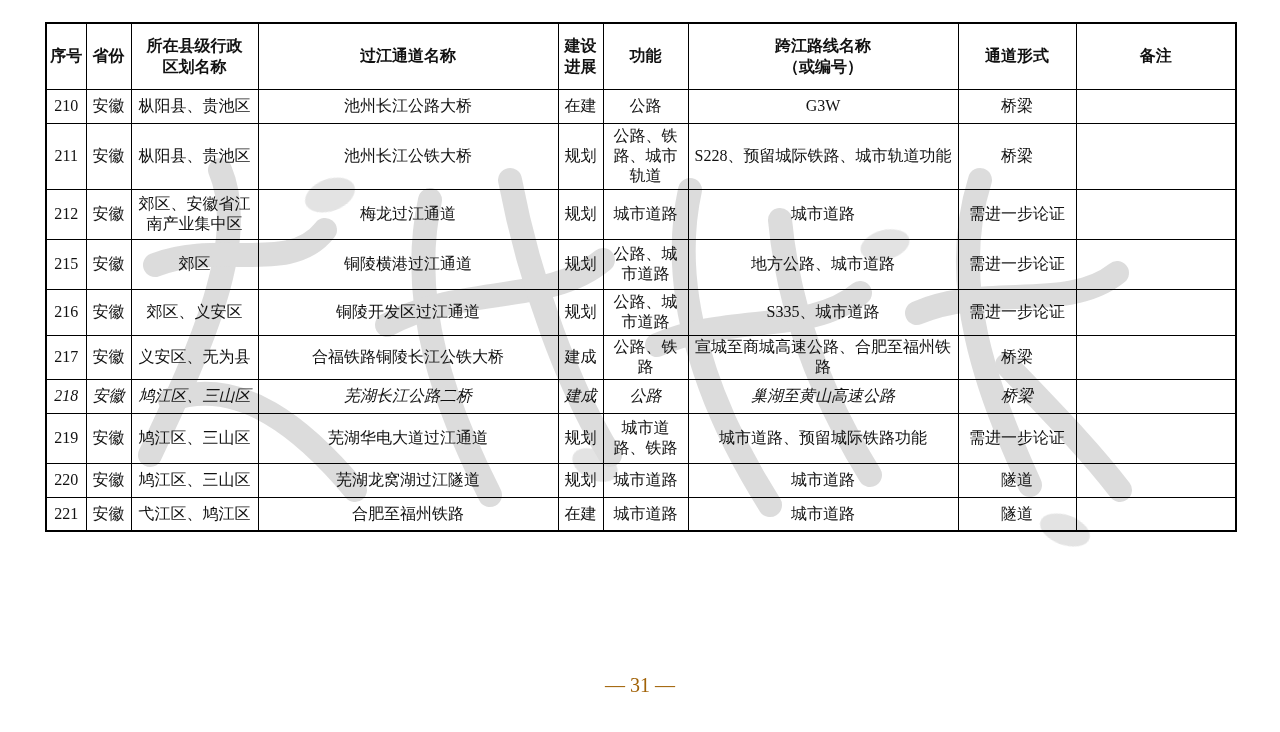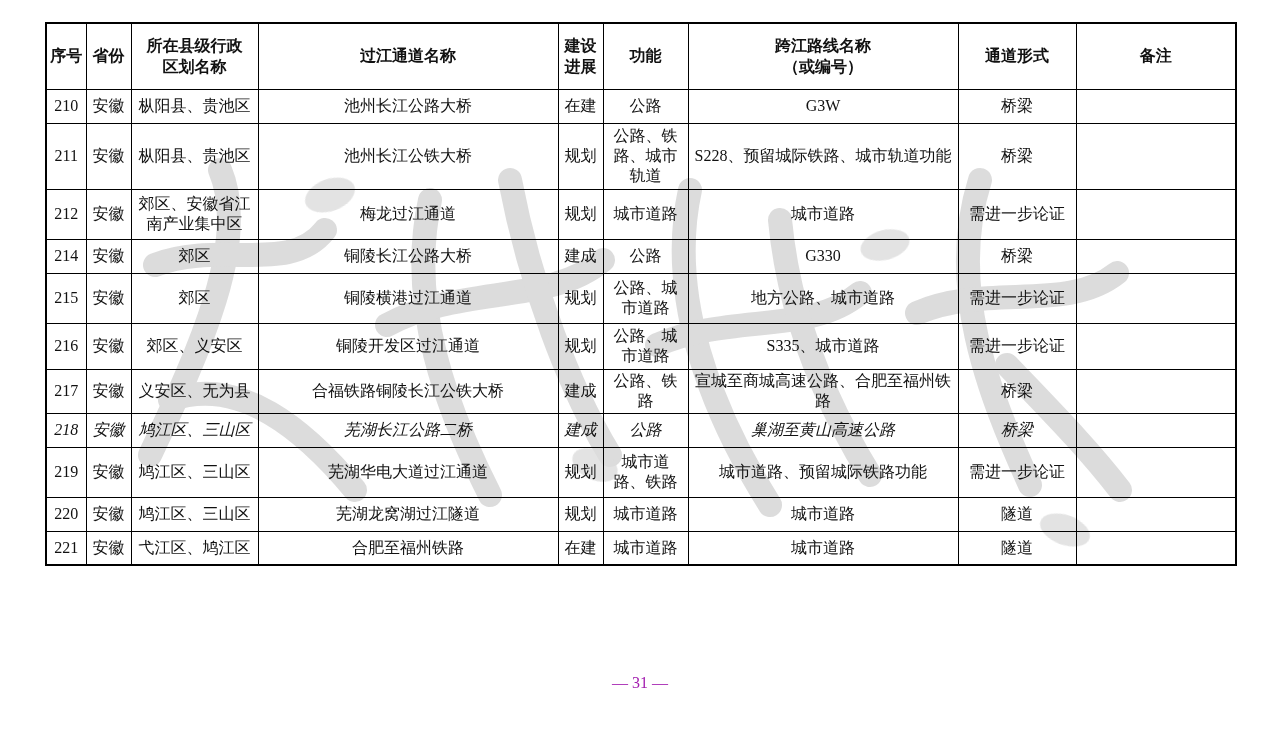--- a/index.html
+++ b/index.html
@@ -44,22 +44,22 @@
     font-size:16px;
     line-height:1.35;
     white-space:pre-line;
   }
   .doc-table thead tr { height:66px; }
   .page-footer {
     position:absolute;
     left:0; top:674px;
     width:100%;
     text-align:center;
-    font-size:16px;
-    color:#a21caf;
+    font-size:20px;
+    color:#a16207;
     z-index:1;
   }
 </style>
 </head>
 <body>
 
 <svg class="watermark" viewBox="0 0 1010 430" xmlns="http://www.w3.org/2000/svg">
   <g fill="none" stroke="#a9a9a9" stroke-width="24" stroke-linecap="round" opacity="0.9">
     <path d="M95,35 C125,105 75,215 25,320"></path>
     <path d="M30,130 C95,105 165,140 200,95"></path>
@@ -136,31 +136,20 @@
         <td>212</td>
         <td>安徽</td>
         <td>郊区、安徽省江南产业集中区</td>
         <td>梅龙过江通道</td>
         <td>规划</td>
         <td>城市道路</td>
         <td>城市道路</td>
         <td>需进一步论证</td>
         <td></td>
       </tr>
-      <tr style="height: 34px;">
-        <td>214</td>
-        <td>安徽</td>
-        <td>郊区</td>
-        <td>铜陵长江公路大桥</td>
-        <td>建成</td>
-        <td>公路</td>
-        <td>G330</td>
-        <td>桥梁</td>
-        <td></td>
-      </tr>
       <tr style="height: 50px;">
         <td>215</td>
         <td>安徽</td>
         <td>郊区</td>
         <td>铜陵横港过江通道</td>
         <td>规划</td>
         <td>公路、城市道路</td>
         <td>地方公路、城市道路</td>
         <td>需进一步论证</td>
         <td></td>

